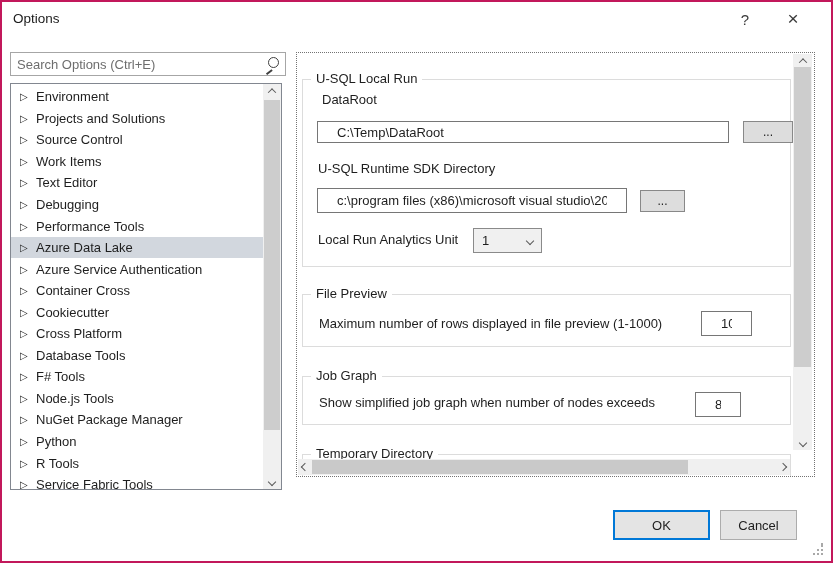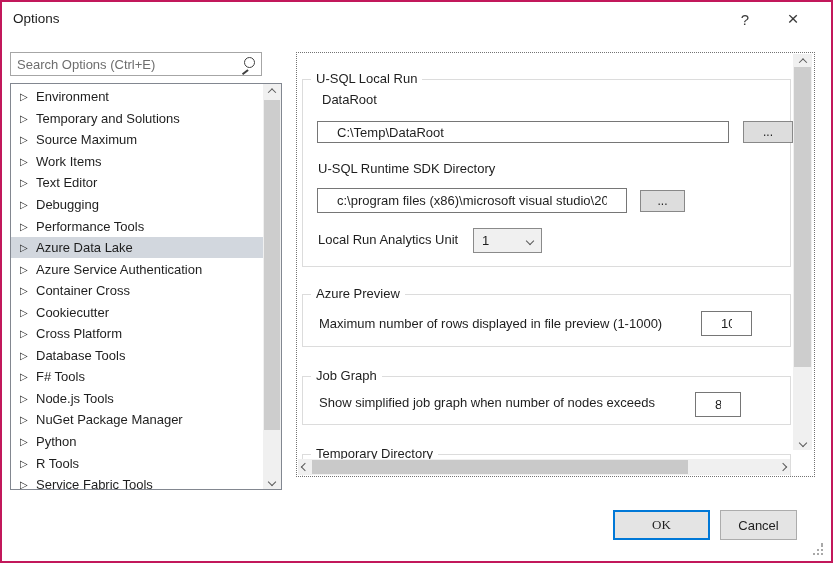--- a/index.html
+++ b/index.html
@@ -7,21 +7,21 @@
   .dialog { position:relative; width:833px; height:563px; background:#ffffff; border:2px solid #c2185b; overflow:hidden; }
 
   
   .titlebar { position:absolute; left:0; top:0; right:0; height:36px; background:#fff; }
   .title { position:absolute; left:11px; top:9px; font-size:13.5px; color:#1b1b1b; }
   .tb-btn { position:absolute; top:4px; width:30px; height:26px; display:flex; align-items:center; justify-content:center; color:#3b3b3b; cursor:default; }
   .help-btn { left:728px; font-size:15px; }
   .close-btn { left:776px; font-size:19px; font-weight:300; }
 
   
-  .searchbox { position:absolute; left:8px; top:50px; width:252px; height:24px; border:1px solid #a6a6a6; background:#fff; }
+  .searchbox { position:absolute; left:8px; top:50px; width:276px; height:24px; border:1px solid #a6a6a6; background:#fff; }
   .searchbox input { position:absolute; left:0; top:0; width:244px; height:22px; border:none; outline:none; padding:0 6px; font-size:13px; font-family:"Liberation Sans",sans-serif; color:#1e1e1e; }
   .searchbox input::placeholder { color:#6d6d6d; opacity:1; }
   .mag { position:absolute; right:6px; top:4px; width:14px; height:14px; }
   .mag::before { content:""; position:absolute; right:0; top:0; width:9px; height:9px; border:1.6px solid #3f3f3f; border-radius:50%; }
   .mag::after { content:""; position:absolute; left:0px; bottom:0px; width:7px; height:1.8px; background:#3f3f3f; transform:rotate(-38deg); transform-origin:right center; }
 
   
   .tree { position:absolute; left:8px; top:81px; width:272px; height:407px; border:1px solid #828790; background:#fff; overflow:hidden; padding-top:2px; }
   .trow { position:relative; display:flex; align-items:center; height:21.55px; padding-left:9px; font-size:13px; color:#1e1e1e; }
   .trow.sel { background:#d2d7de; }
@@ -58,21 +58,21 @@
   .vsb { position:absolute; right:2px; top:1px; width:19px; height:396px; background:#f0f0f0; z-index:6; }
   .vsb .up { top:0; } .vsb .down { bottom:0; }
   .vsb-thumb { position:absolute; left:1px; top:13px; width:17px; height:300px; background:#cdcdcd; }
   .hsb { position:absolute; left:1px; bottom:1px; height:16px; width:492px; background:#f0f0f0; z-index:6; }
   .hsb .sb-btn { top:0; height:16px; width:14px; }
   .hsb .lbtn { left:0; } .hsb .rbtn { right:0; left:auto; }
   .hsb-thumb { position:absolute; left:14px; top:1px; width:376px; height:14px; background:#c9c9c9; }
 
   
   .btn { position:absolute; top:508px; height:30px; font-size:13px; color:#1e1e1e; display:flex; align-items:center; justify-content:center; cursor:default; }
-  .ok { left:611px; width:97px; background:#e4e4e4; border:2px solid #0078d7;font-family:Liberation Serif, serif; }
+  .ok { left:611px; width:97px; background:#e4e4e4; border:2px solid #0078d7; }
   .cancel { left:718px; width:77px; background:#e4e4e4; border:1px solid #acacac; }
 
   .grip { position:absolute; right:8px; bottom:6px; width:2px; height:2px; background:#a8a8a8;
           box-shadow:0 10px 0 #a8a8a8, -4px 10px 0 #a8a8a8, -8px 10px 0 #a8a8a8, 0 6px 0 #a8a8a8, -4px 6px 0 #a8a8a8, 0 2px 0 #a8a8a8;
           transform:translate(0,-10px); }
 </style>
 </head>
 <body>
 
 <div class="dialog">
@@ -88,25 +88,25 @@
     <span class="mag"></span>
   </div>
 
   <div class="tree">
     <div class="trow">
         <span class="twisty">▷</span>
         <span class="tlabel">Environment</span>
       </div>
     <div class="trow">
         <span class="twisty">▷</span>
-        <span class="tlabel">Temporary and Solutions</span>
-      </div>
-    <div class="trow">
-        <span class="twisty">▷</span>
-        <span class="tlabel">Source Maximum</span>
+        <span class="tlabel">Projects and Solutions</span>
+      </div>
+    <div class="trow">
+        <span class="twisty">▷</span>
+        <span class="tlabel">Source Control</span>
       </div>
     <div class="trow">
         <span class="twisty">▷</span>
         <span class="tlabel">Work Items</span>
       </div>
     <div class="trow">
         <span class="twisty">▷</span>
         <span class="tlabel">Text Editor</span>
       </div>
     <div class="trow">
@@ -187,21 +187,21 @@
       <input class="tfield" style="left: 14px; top: 108px; width: 310px; height: 25px;" value="c:\program files (x86)\microsoft visual studio\20">
       <div class="gbtn" style="left:337px; top:110px; width:45px; height:22px;">...</div>
       <span class="flabel" style="left:15px; top:152px;">Local Run Analytics Unit</span>
       <div class="combo">
         <span class="val">1</span>
         <span class="chev down"></span>
       </div>
     </div>
 
     <div class="group g2">
-      <span class="legend">Azure Preview</span>
+      <span class="legend">File Preview</span>
       <span class="flabel" style="left:16px; top:21px;">Maximum number of rows displayed in file preview (1-1000)</span>
       <input class="tfield" style="left: 398px; top: 16px; width: 51px; height: 25px;" value="100">
     </div>
 
     <div class="group g3">
       <span class="legend">Job Graph</span>
       <span class="flabel" style="left:16px; top:18px;">Show simplified job graph when number of nodes exceeds</span>
       <input class="tfield" style="left: 392px; top: 15px; width: 46px; height: 25px;" value="800">
     </div>
 

